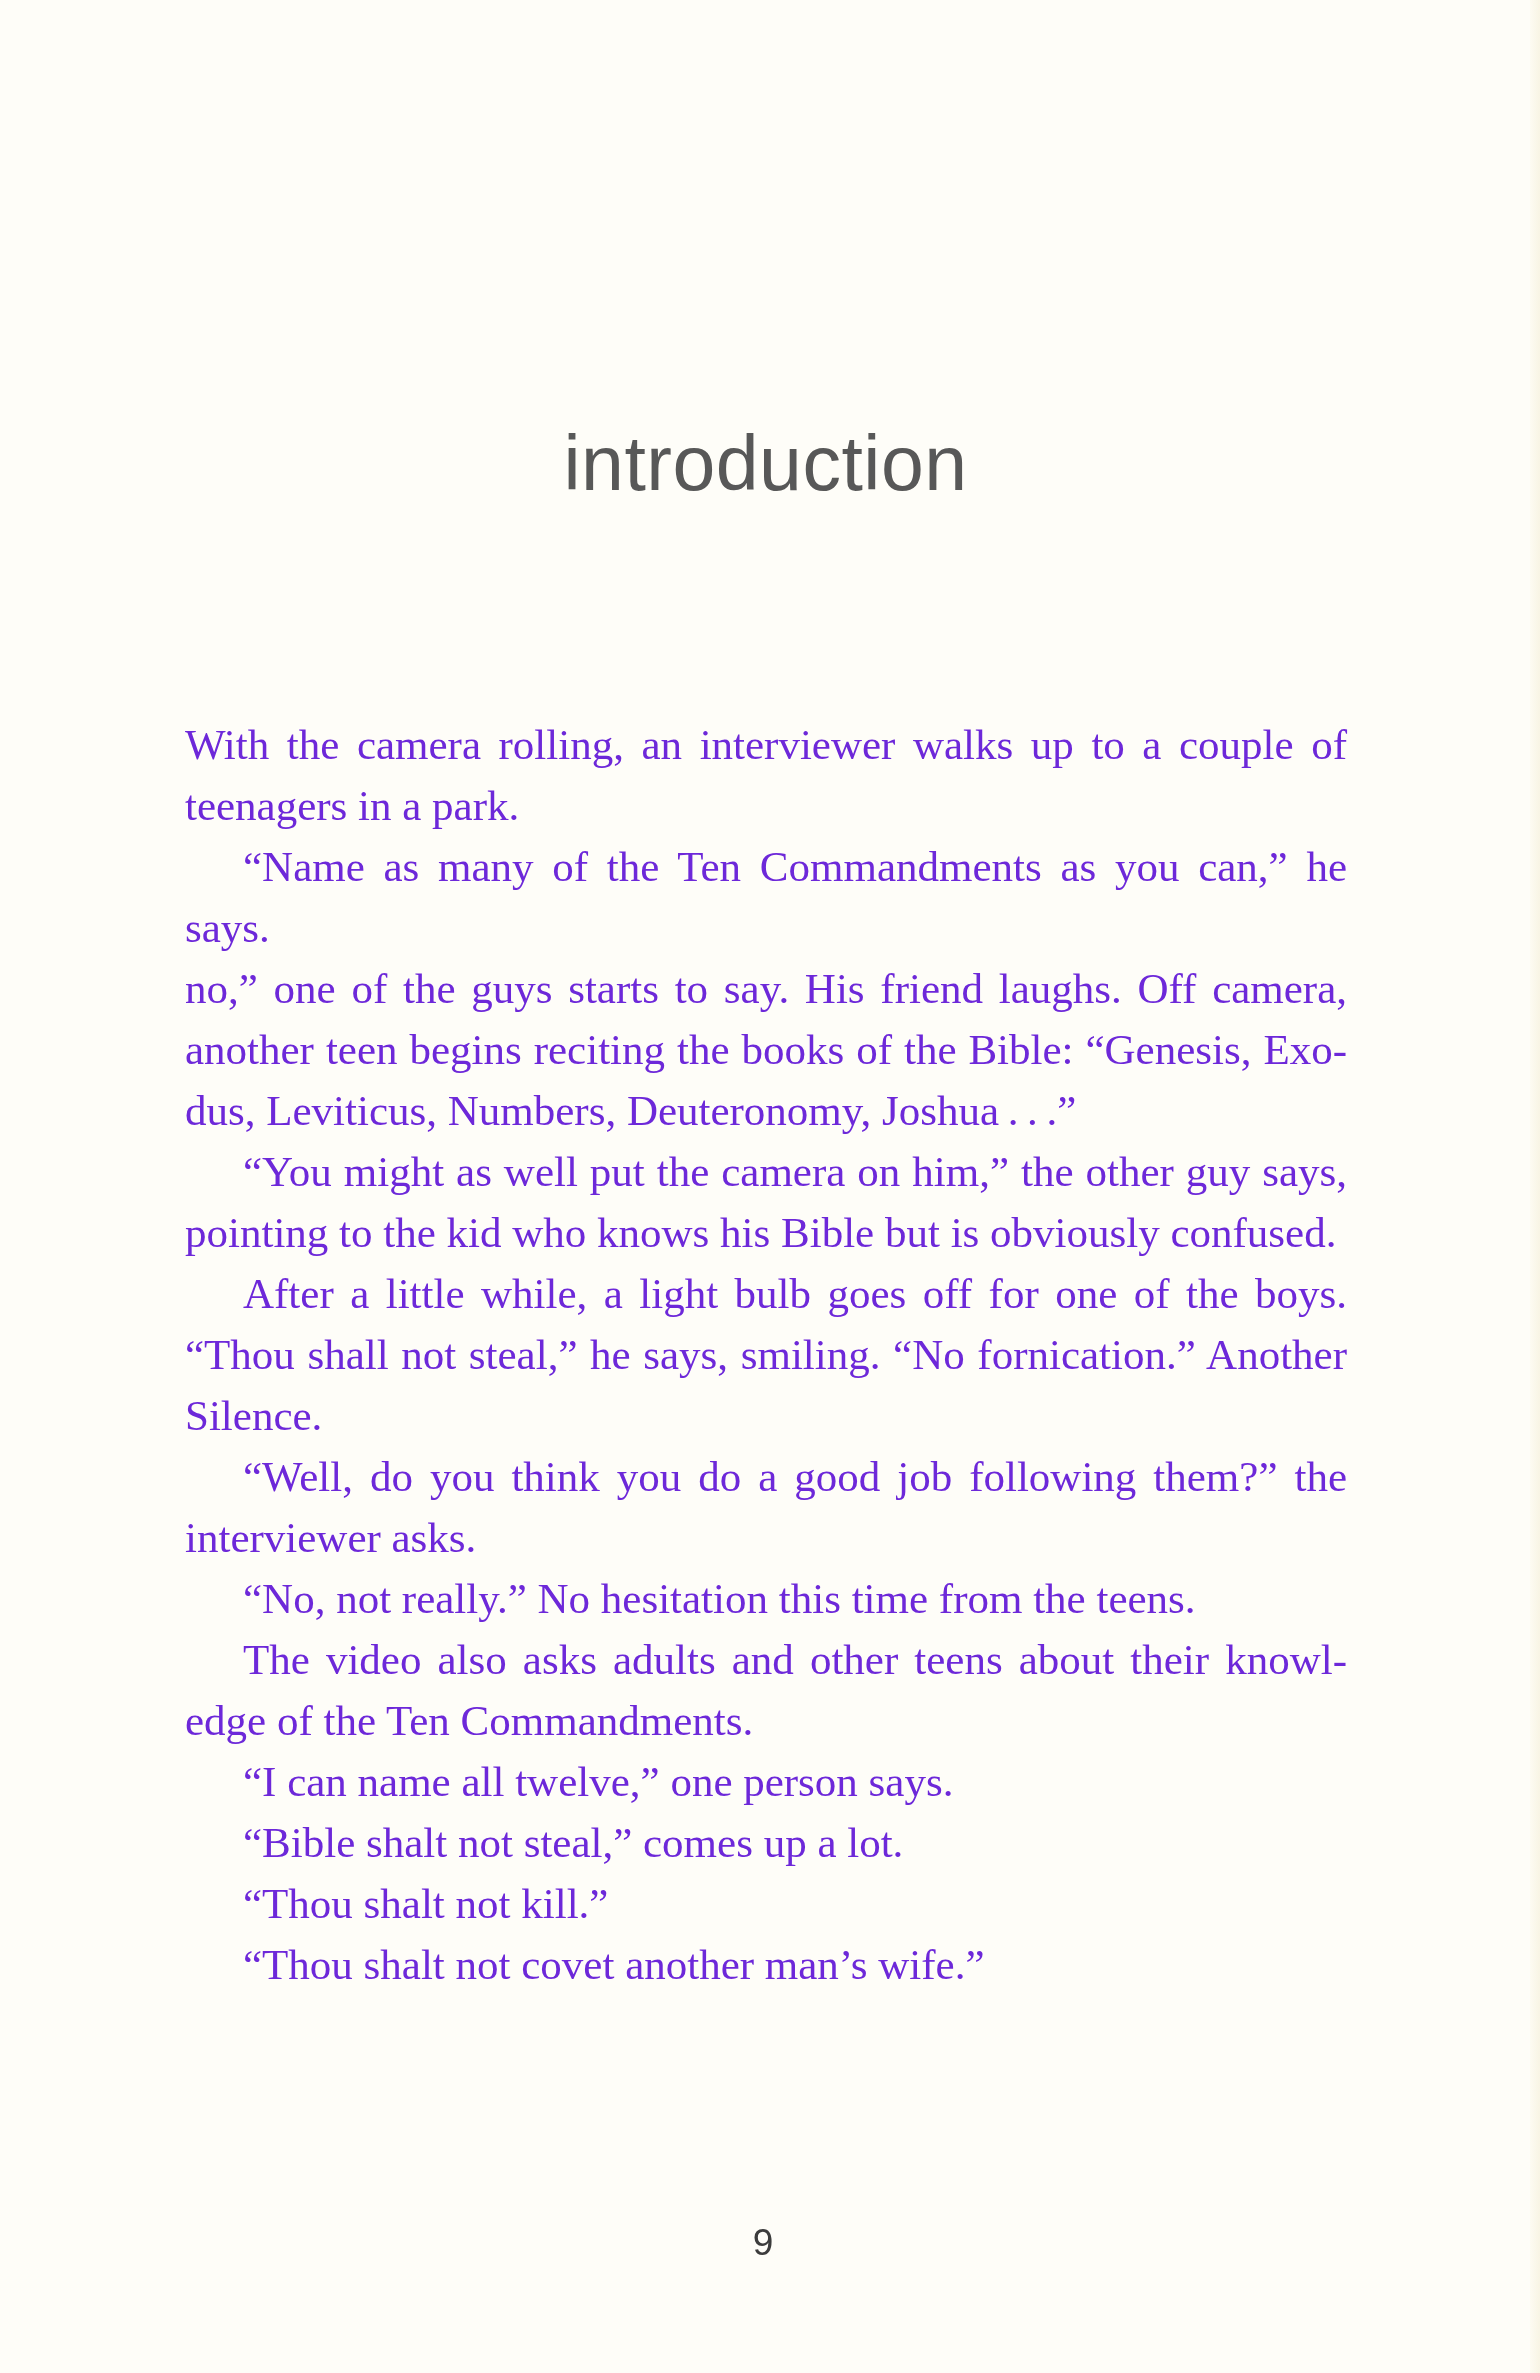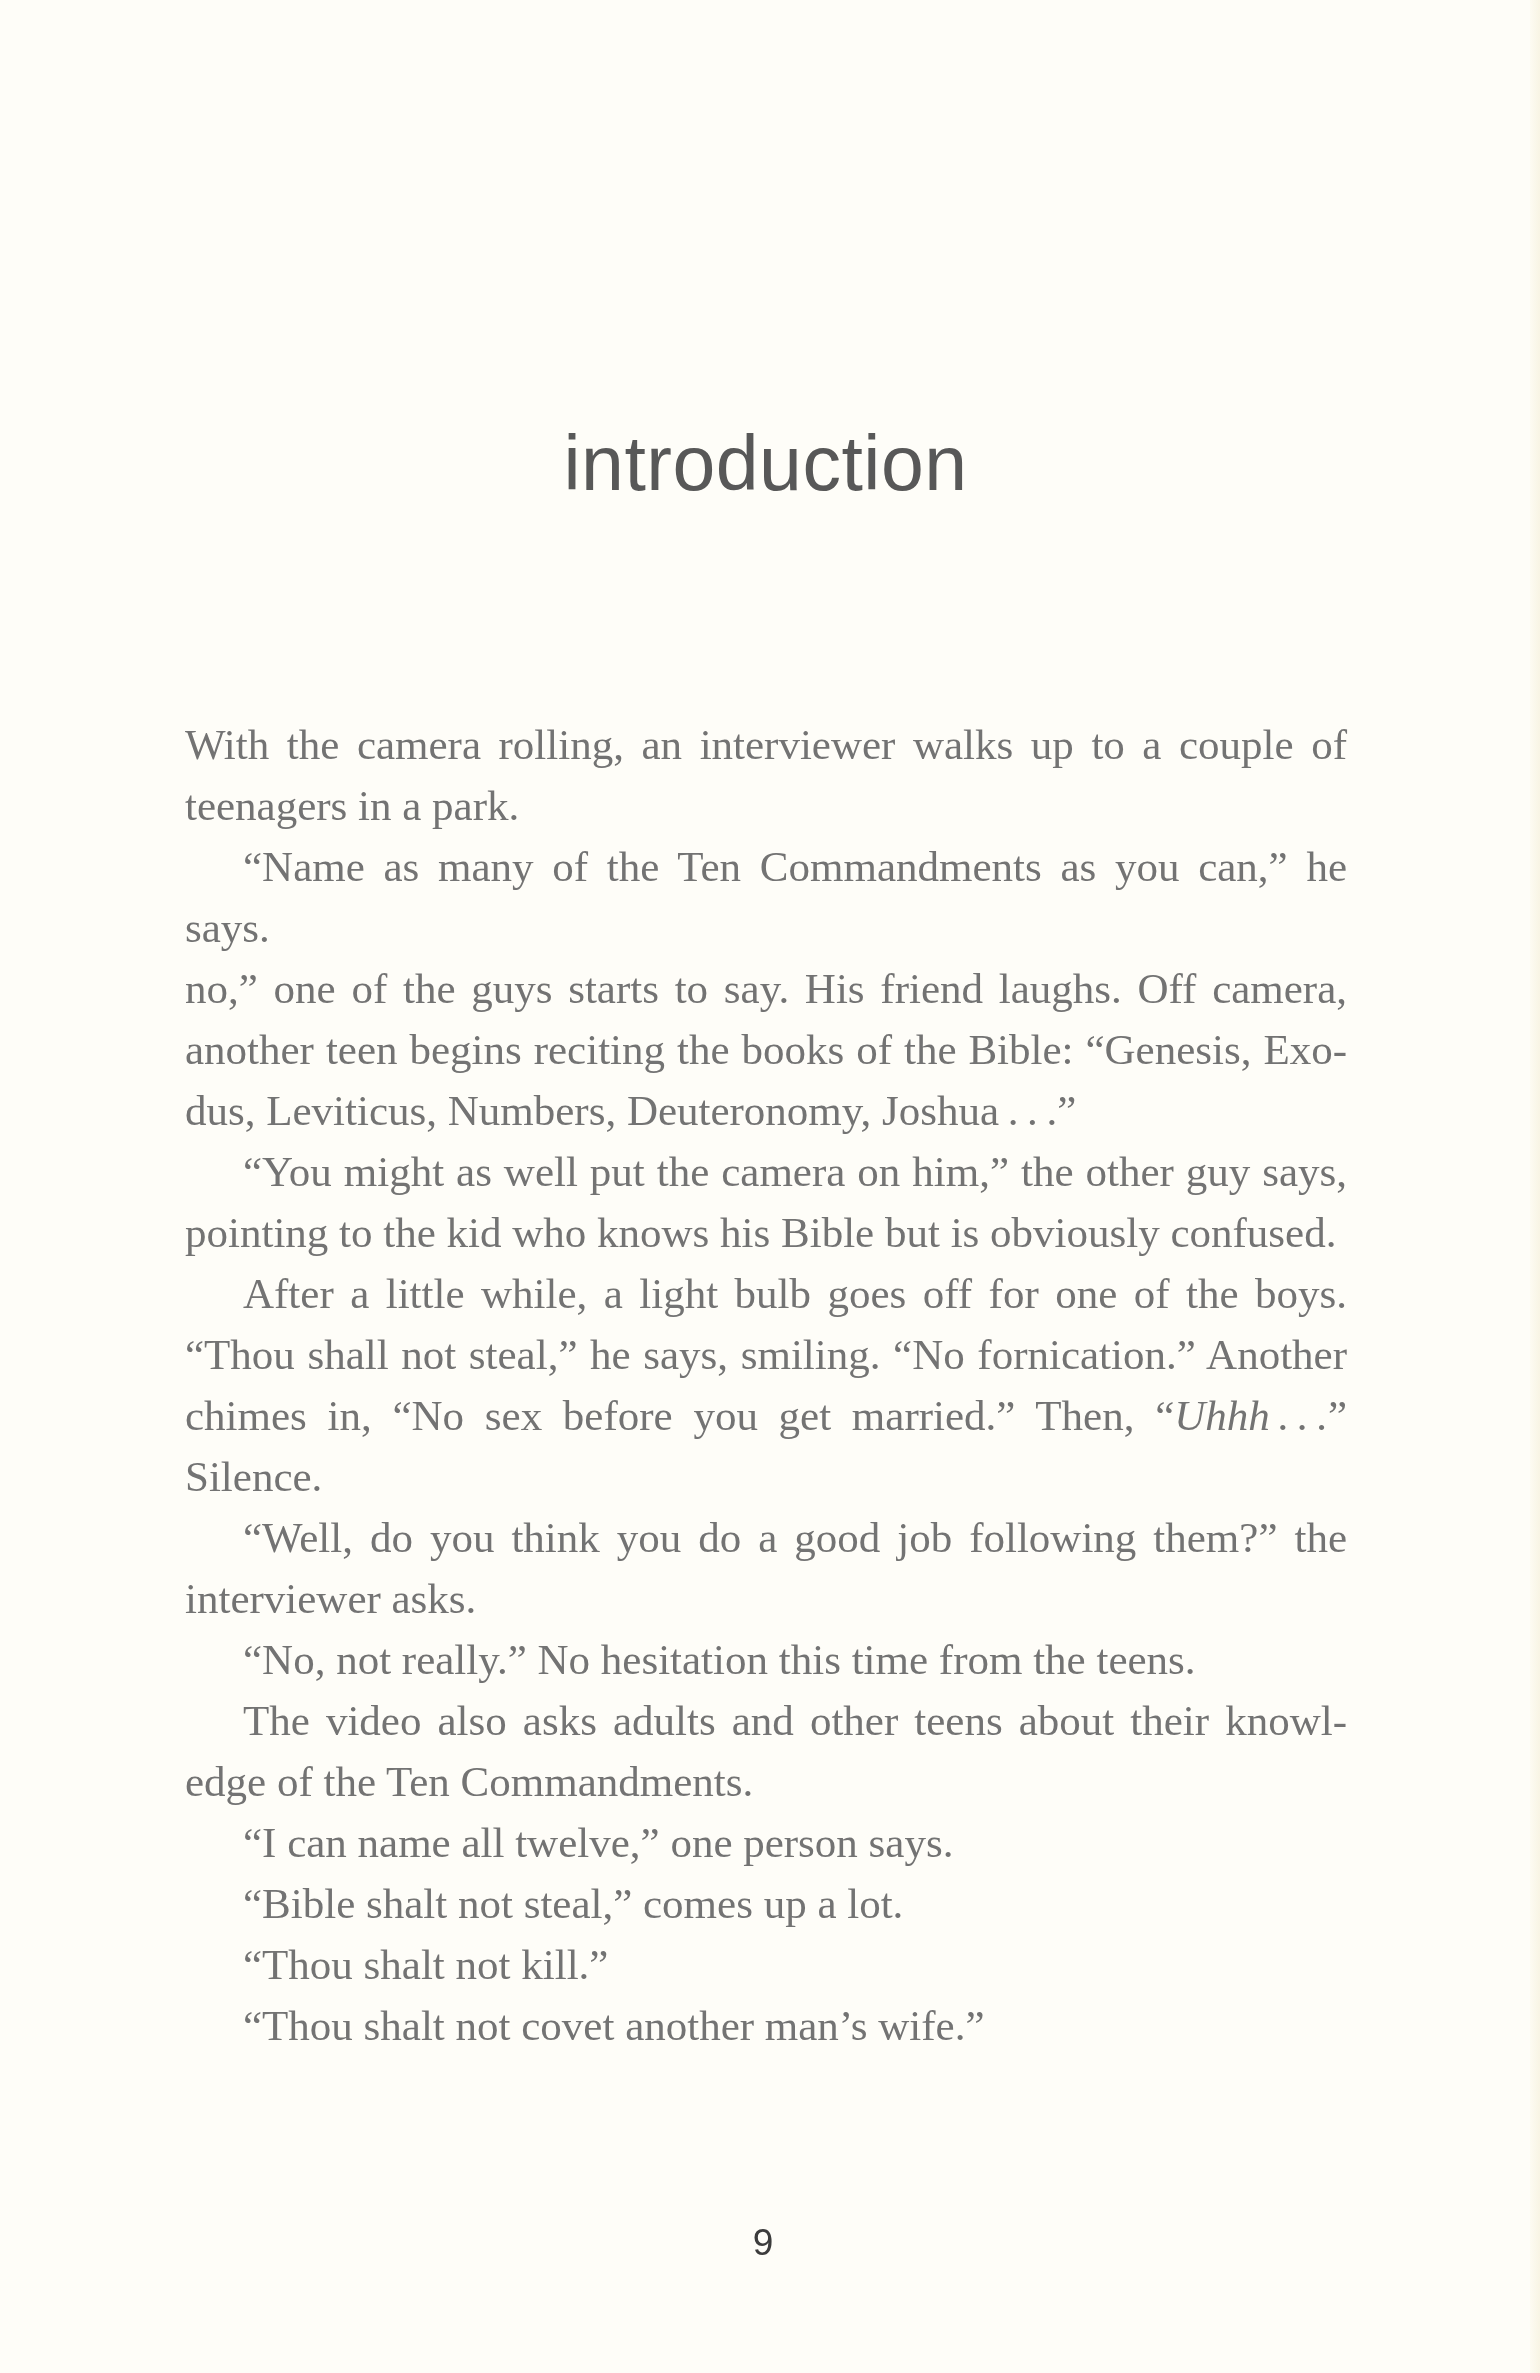--- a/index.html
+++ b/index.html
@@ -33,21 +33,21 @@
       color: #585858;
       letter-spacing: 0.5px;
     }
     .body-text {
       position: absolute;
       left: 185px;
       top: 714px;
       width: 1162px;
       font-family: "Liberation Serif", serif;
       font-size: 43px;
-      color: #737373;
+      color: #6d28d9;
     }
     .line {
       height: 61px;
       line-height: 61px;
       white-space: nowrap;
       text-align: justify;
       text-align-last: justify;
       overflow: visible;
     }
     .line.last {
@@ -98,21 +98,20 @@
   </div>
 
   <div>
     <div class="line indent">“You might as well put the camera on him,” the other guy says,</div>
     <div class="line last">pointing to the kid who knows his Bible but is obviously confused.</div>
   </div>
 
   <div>
     <div class="line indent">After a little while, a light bulb goes off for one of the boys.</div>
     <div class="line">“Thou shall not steal,” he says, smiling. “No fornication.” Another</div>
-    <div class="line"><span>chimes in, “No sex before you get married.” Then, “</span><span class="it">Uhhh . . .</span><span>”</span></div>
     <div class="line last">Silence.</div>
   </div>
 
   <div>
     <div class="line indent">“Well, do you think you do a good job following them?” the</div>
     <div class="line last">interviewer asks.</div>
   </div>
 
   <div>
     <div class="line indent last">“No, not really.” No hesitation this time from the teens.</div>

